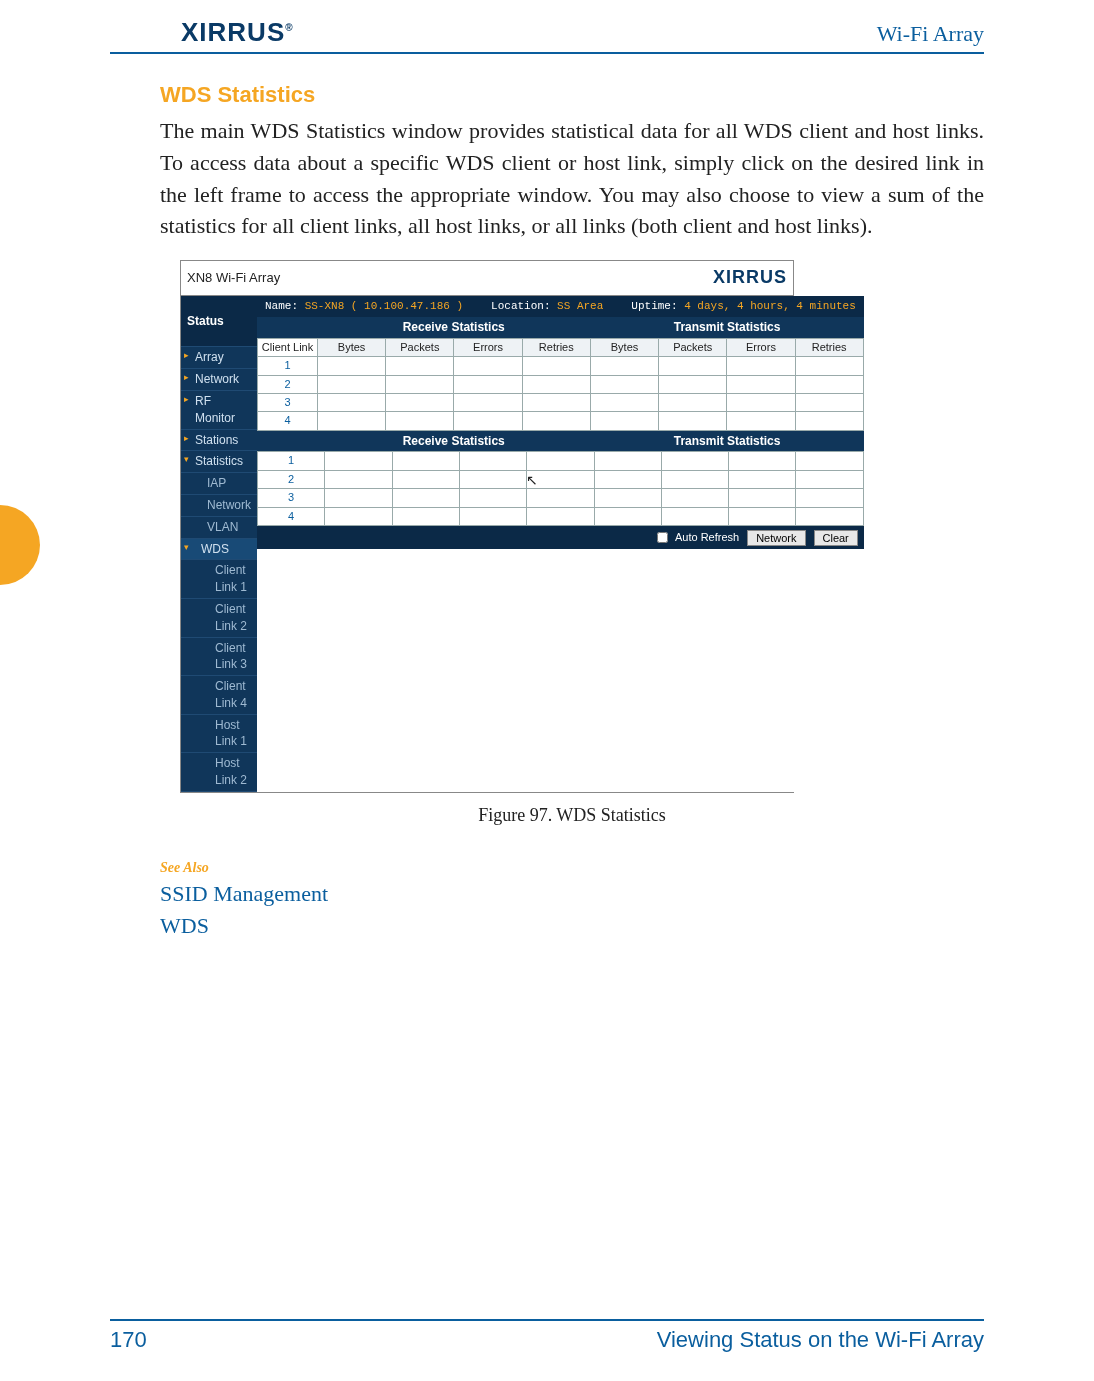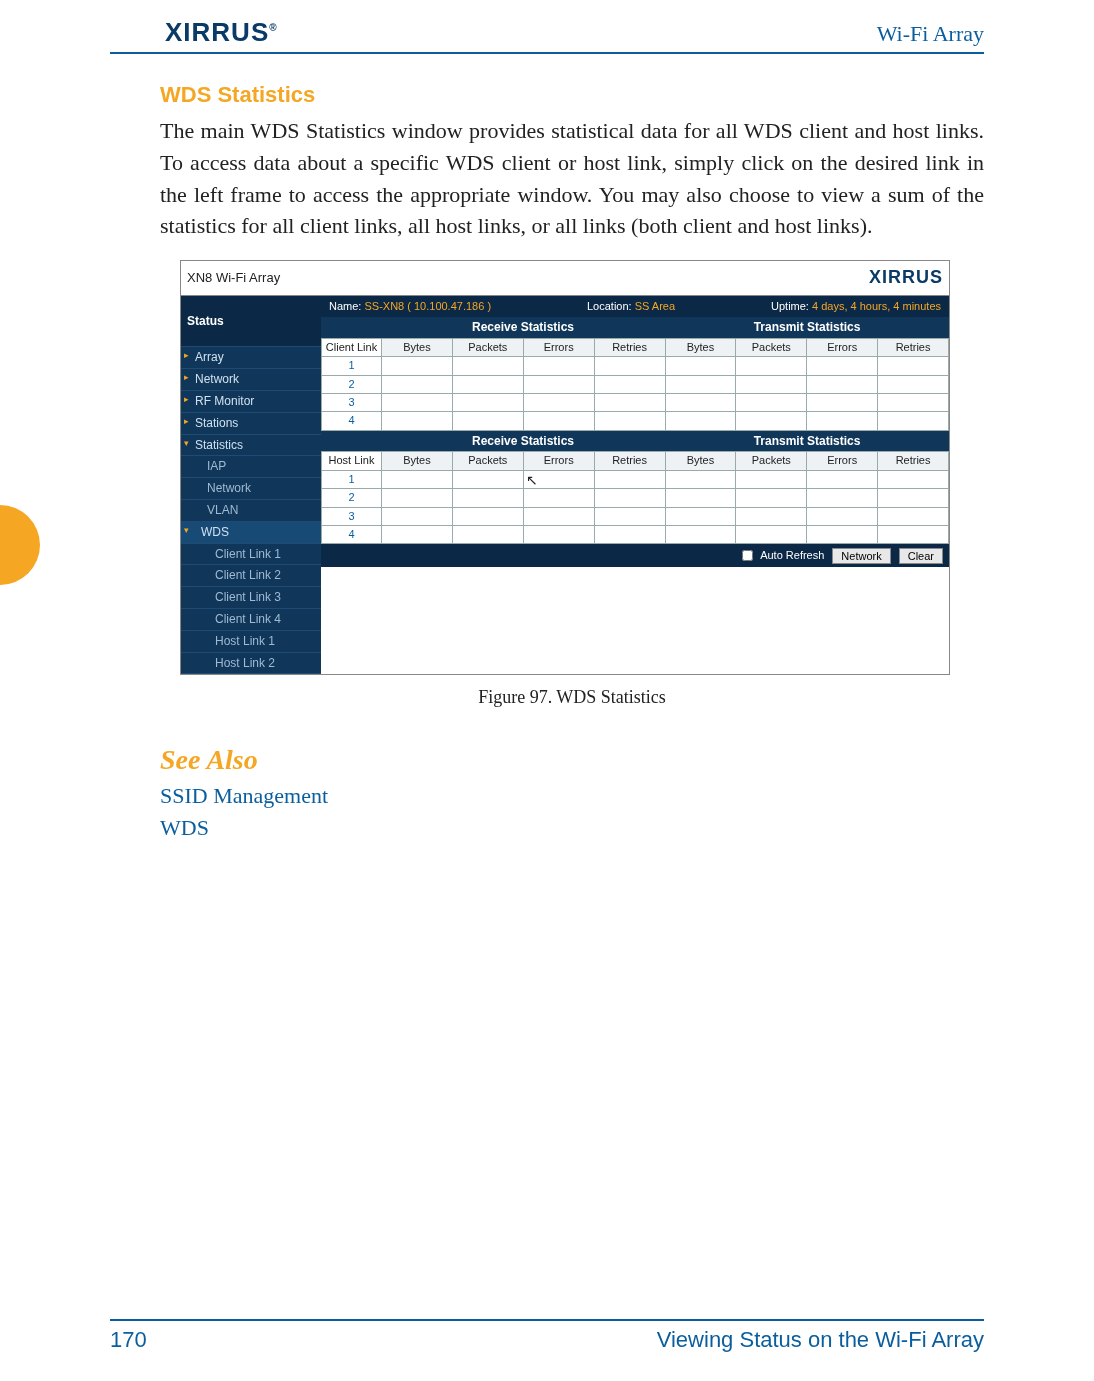--- a/index.html
+++ b/index.html
@@ -12,21 +12,21 @@
     font-family: Georgia, 'Times New Roman', serif;
     color: #222;
     position: relative;
     font-size: 21px;
     line-height: 1.4;
   }
 
   
   .top-row {
     position: absolute;
-    top: 10px; left: 0; right: 110px;
+    top: 10px; left: 16px; right: 110px;
     height: 40px;
     display: flex;
     justify-content: space-between;
     align-items: flex-end;
     padding-left: 165px;
   }
   .logo {
     font-family: Arial, sans-serif;
     font-weight: 900;
     font-size: 26px;
@@ -66,21 +66,21 @@
     margin:0 0 18px 0;
     font-size:22px;
     line-height:1.45;
     color:#222;
     text-align: justify;
   }
 
   
   .shot {
     margin: 16px 0 10px 20px;
-    width: 770px;
+    width: 614px;
     font-family: Arial, sans-serif;
     font-size: 12px;
     background:#fff;
     border:1px solid #888;
   }
   .shot-titlebar {
     background:#fff;
     padding:4px 6px;
     display:flex;
     justify-content:space-between;
@@ -115,21 +115,21 @@
   .main {
     flex:1; background:#fff;
   }
   .infobar {
     background:#0b2947; color:#fff;
     display:flex; gap:14px; padding:3px 8px;
     font-size:11px;
   }
   .infobar .lbl { color:#fff; }
   .infobar .val { color:#f5a623; }
-  .infobar .pair { white-space:nowrap; }
+  .infobar .pair { white-space:nowrap;font-family:Liberation Mono, monospace; }
   .spacer { flex:1; }
 
   .grp-head {
     background:#10365a; color:#fff; font-weight:700;
     display:flex;
   }
   .grp-head .half {
     flex:1; text-align:center; padding:2px 0;
   }
   .tbl {
@@ -165,21 +165,21 @@
     margin-top:10px;
     font-family:Liberation Serif, serif;
   }
 
   .see-also {
     margin-top:30px;
     color:#f5a623;
     font-style:italic;
     font-weight:700;
     font-family: Georgia, serif;
-    font-size:28px;
+    font-size:14px;
   }
   .link-line {
     color:#0a5e9e;
     font-size:22px;
     line-height:1.45;
   }
 
   
   .bottom-rule {
     position:absolute; left:110px; right:110px; bottom:60px;
@@ -305,31 +305,20 @@
         </tbody>
           </table>
 
         <div class="grp-head">
           <div class="half" style="flex:0 0 60px;background:#10365a"></div>
           <div class="half">Receive Statistics</div>
           <div class="half">Transmit Statistics</div>
         </div>
         <table class="tbl">
           <tbody>
-              <tr>
-            <th class="corner">Host Link</th>
-            <th>Bytes</th>
-            <th>Packets</th>
-            <th>Errors</th>
-            <th>Retries</th>
-            <th>Bytes</th>
-            <th>Packets</th>
-            <th>Errors</th>
-            <th>Retries</th>
-          </tr>
           <tr>
                 <td class="rowhead">1</td>
                 <td></td>
                 <td></td>
                 <td></td>
                 <td></td>
                 <td></td>
                 <td></td>
                 <td></td>
                 <td></td>

